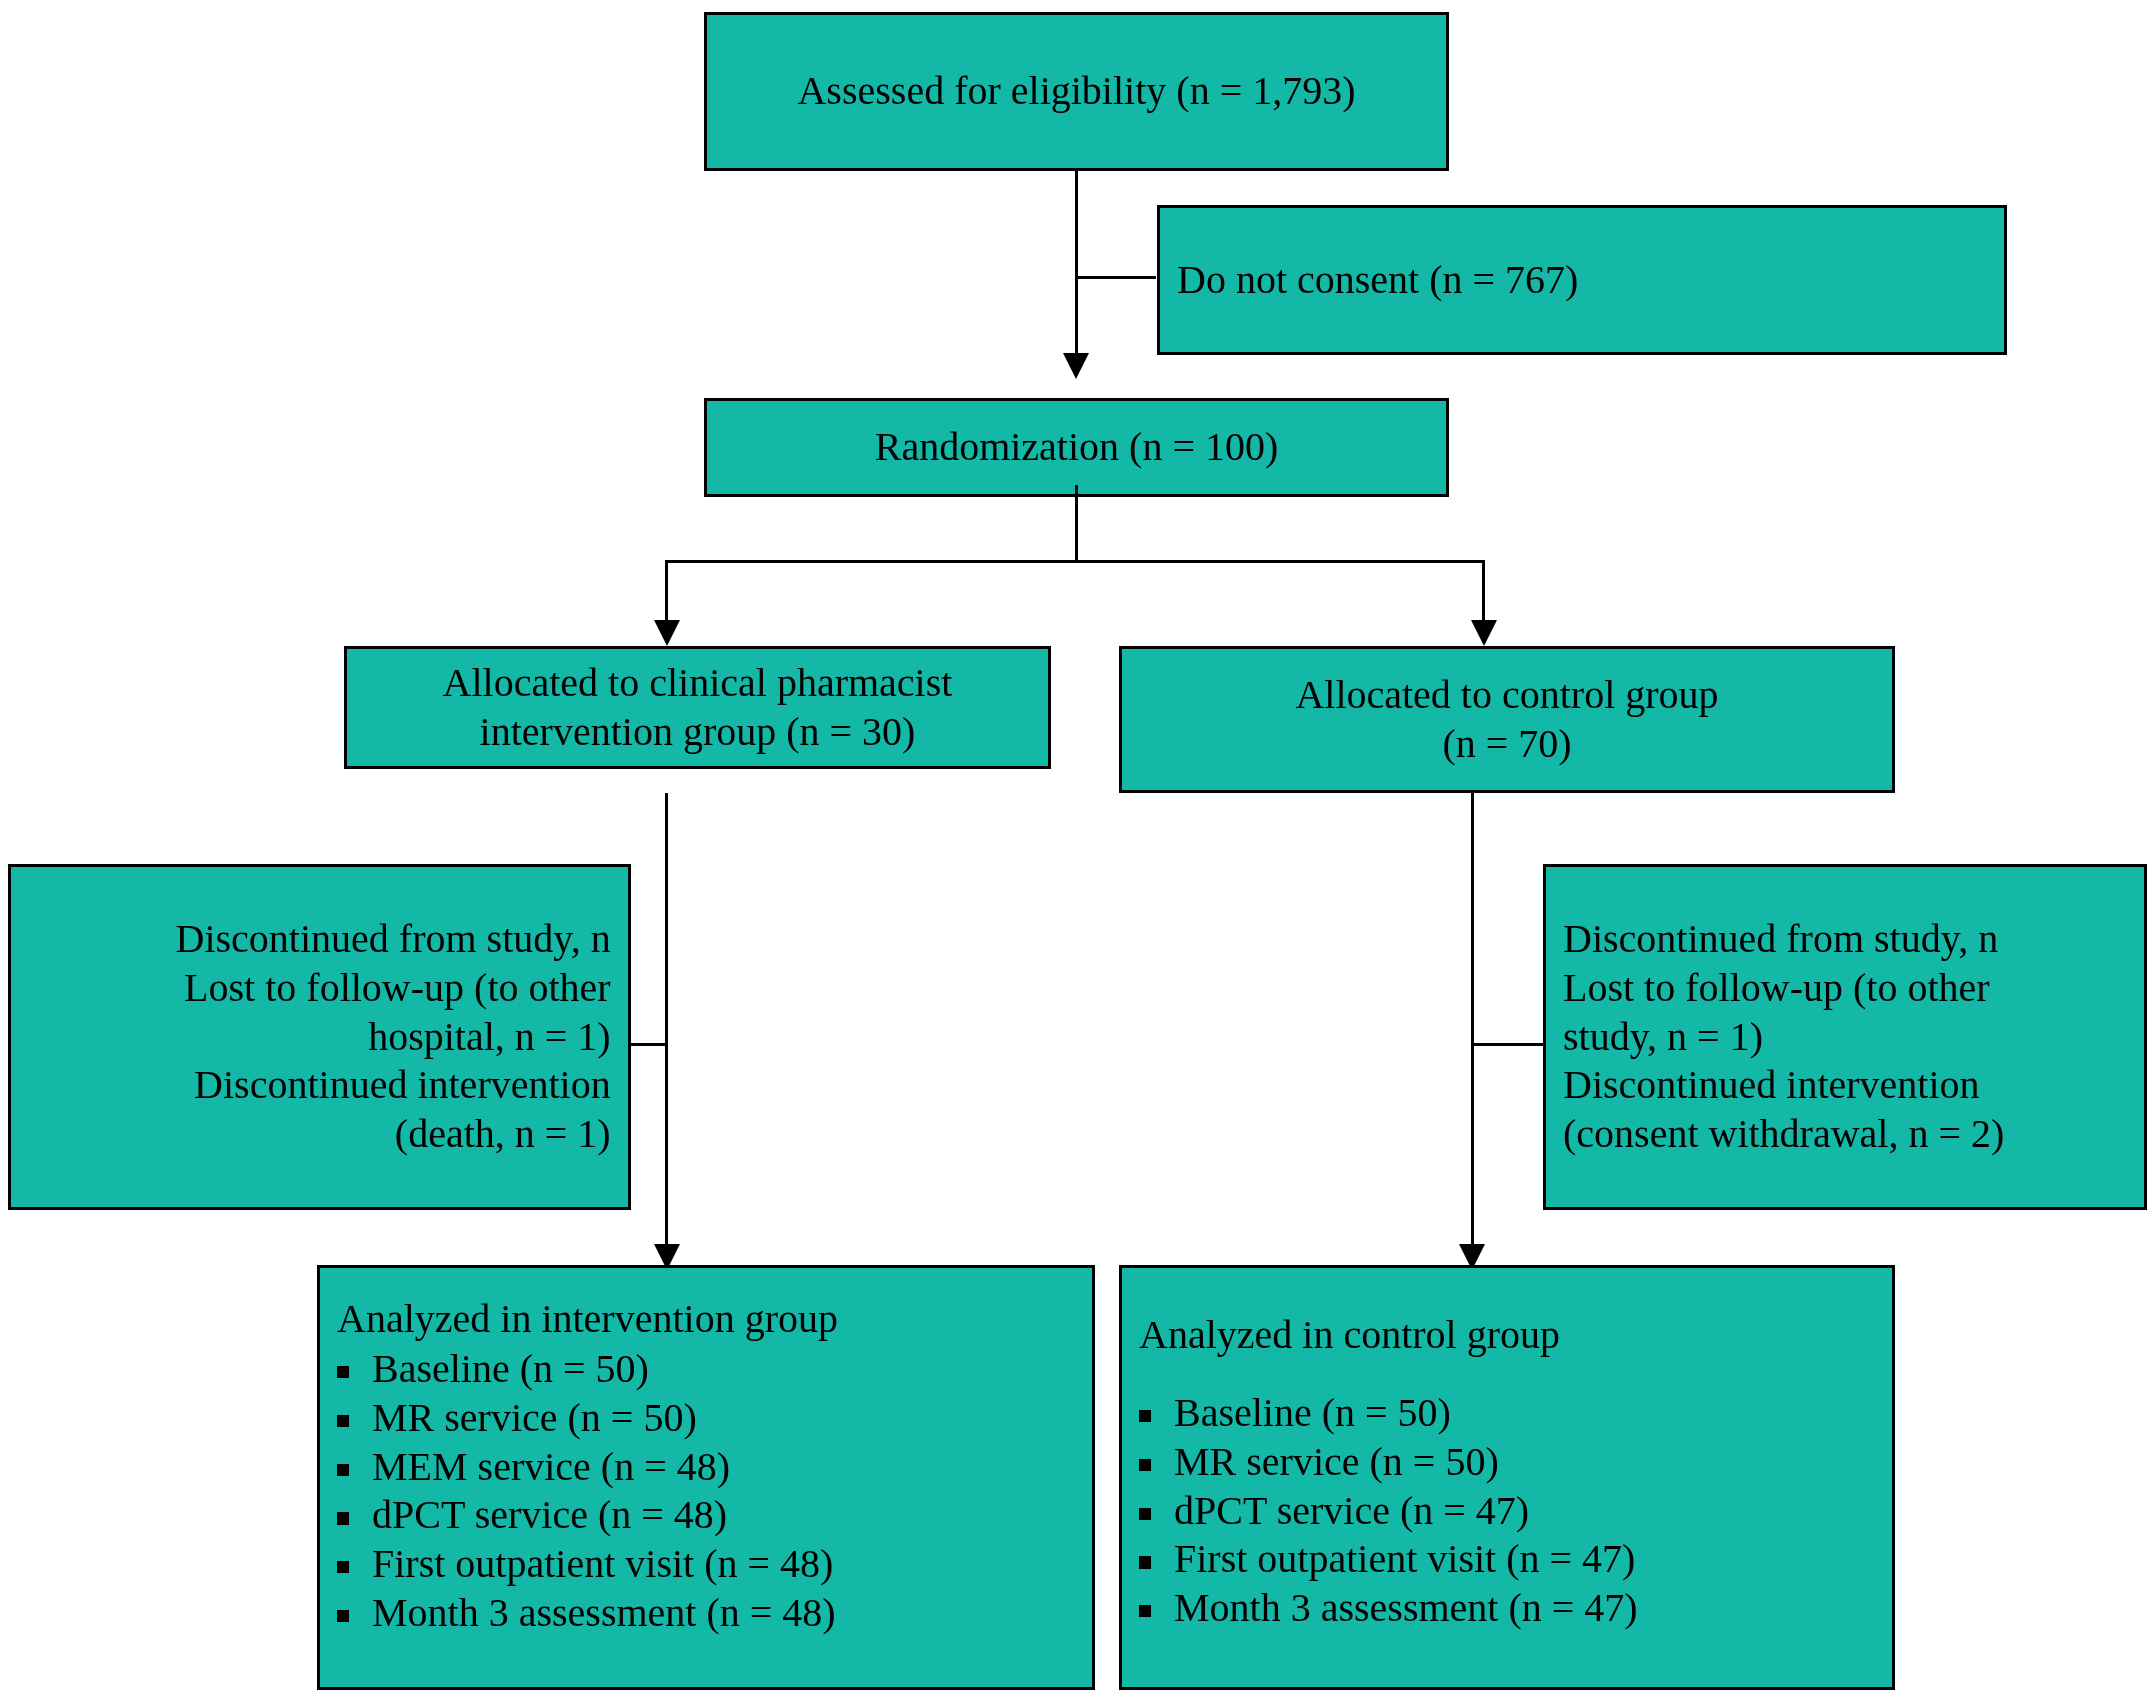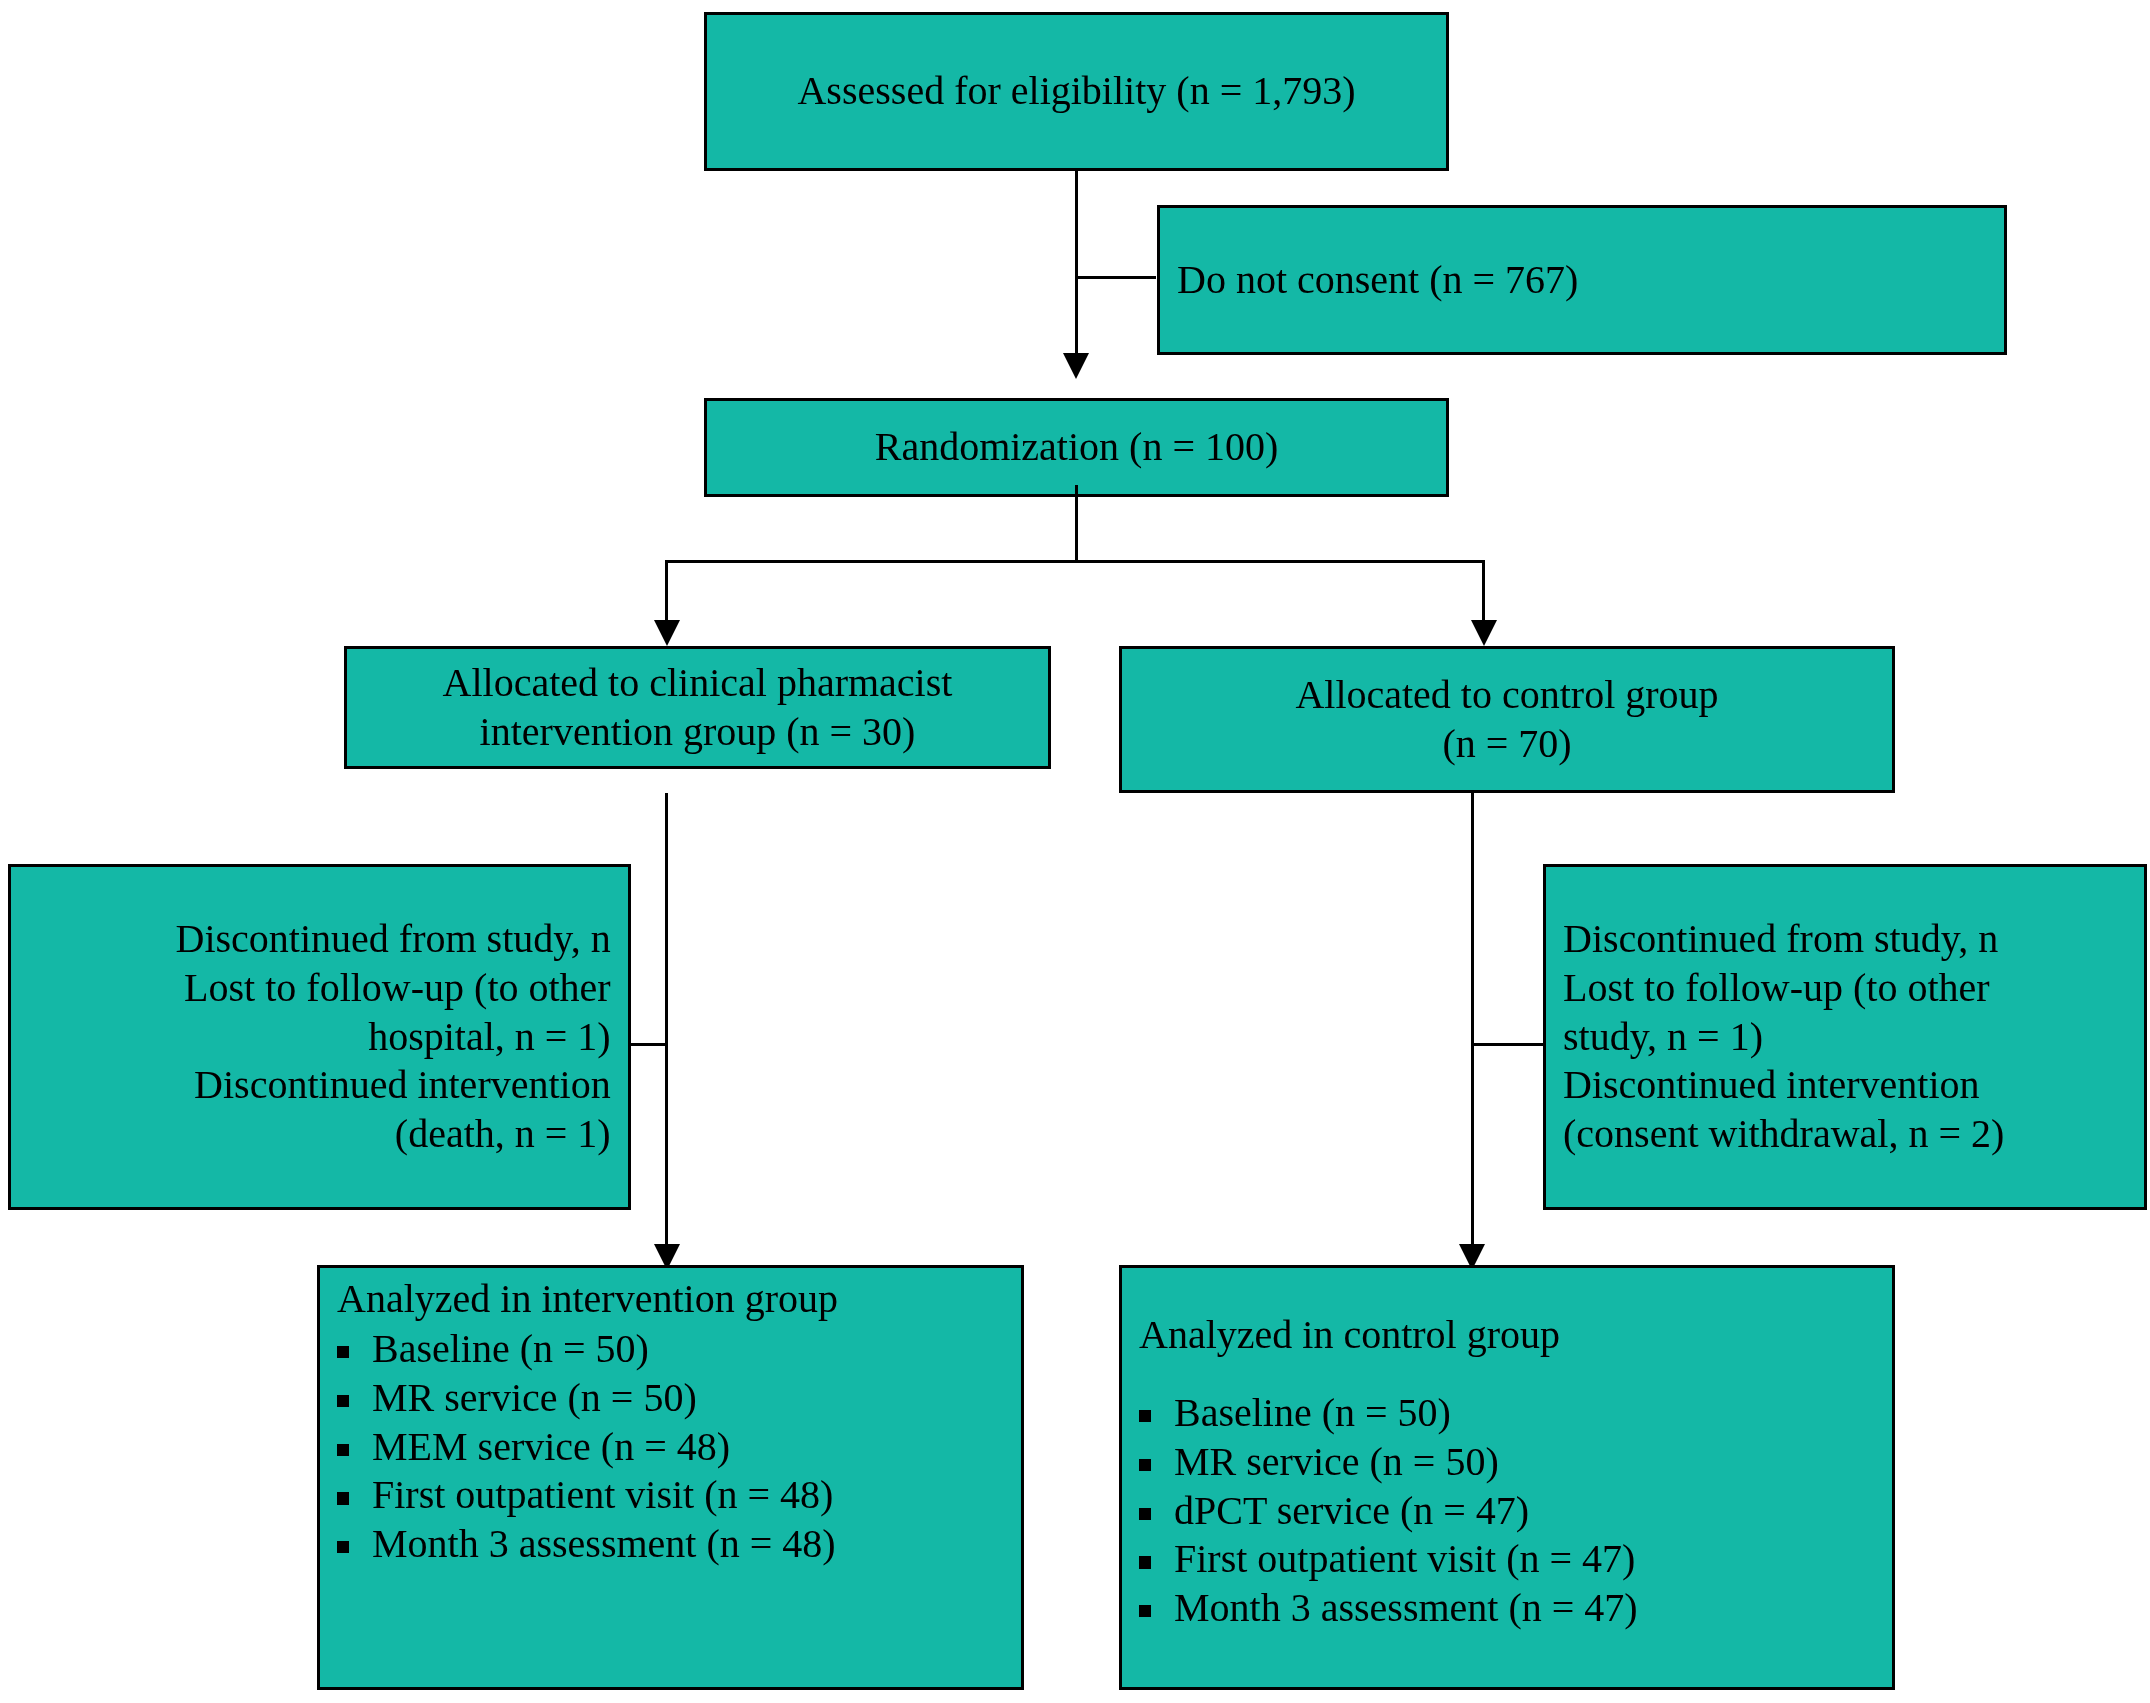--- a/index.html
+++ b/index.html
@@ -133,27 +133,27 @@
   </div>
 
   <div class="box lft pad" style="left:1543px; top:864px; width:604px; height:346px;">
     <span class="line">Discontinued from study, n</span>
     <span class="line">Lost to follow-up (to other</span>
     <span class="line">study, n = 1)</span>
     <span class="line">Discontinued intervention</span>
     <span class="line">(consent withdrawal, n = 2)</span>
   </div>
 
-  <div class="box lft" style="left:317px; top:1265px; width:707px; height:425px; justify-content:flex-start; padding-top:7px;">
+  <div class="box lft" style="left:317px; top:1265px; width:778px; height:425px; justify-content:flex-start; padding-top:27px;">
     <div class="hdr" style="padding-left:17px;">Analyzed in intervention group</div>
     <ul class="blist">
       <li><span class="bullet"></span><span>Baseline (n = 50)</span></li>
       <li><span class="bullet"></span><span>MR service (n = 50)</span></li>
       <li><span class="bullet"></span><span>MEM service (n = 48)</span></li>
-      <li><span class="bullet"></span></li>
+      <li><span class="bullet"></span><span>dPCT service (n = 48)</span></li>
       <li><span class="bullet"></span><span>First outpatient visit (n = 48)</span></li>
       <li><span class="bullet"></span><span>Month 3 assessment (n = 48)</span></li>
     </ul>
   </div>
 
   <div class="box lft" style="left:1119px; top:1265px; width:776px; height:425px; justify-content:flex-start; padding-top:43px;gap:28px;">
     <div class="hdr" style="padding-left:17px;">Analyzed in control group</div>
     <ul class="blist">
       <li><span class="bullet"></span><span>Baseline (n = 50)</span></li>
       <li><span class="bullet"></span><span>MR service (n = 50)</span></li>

